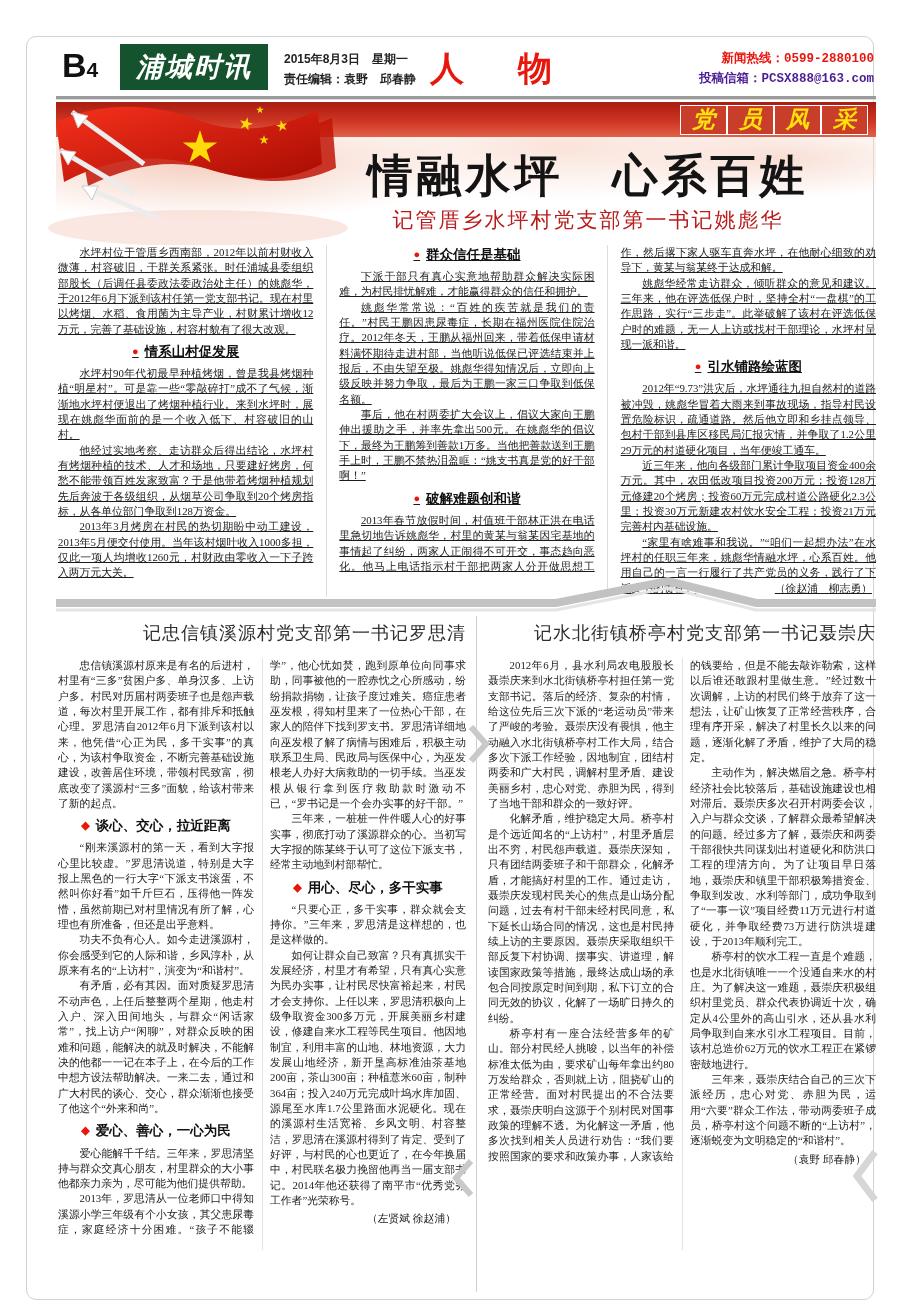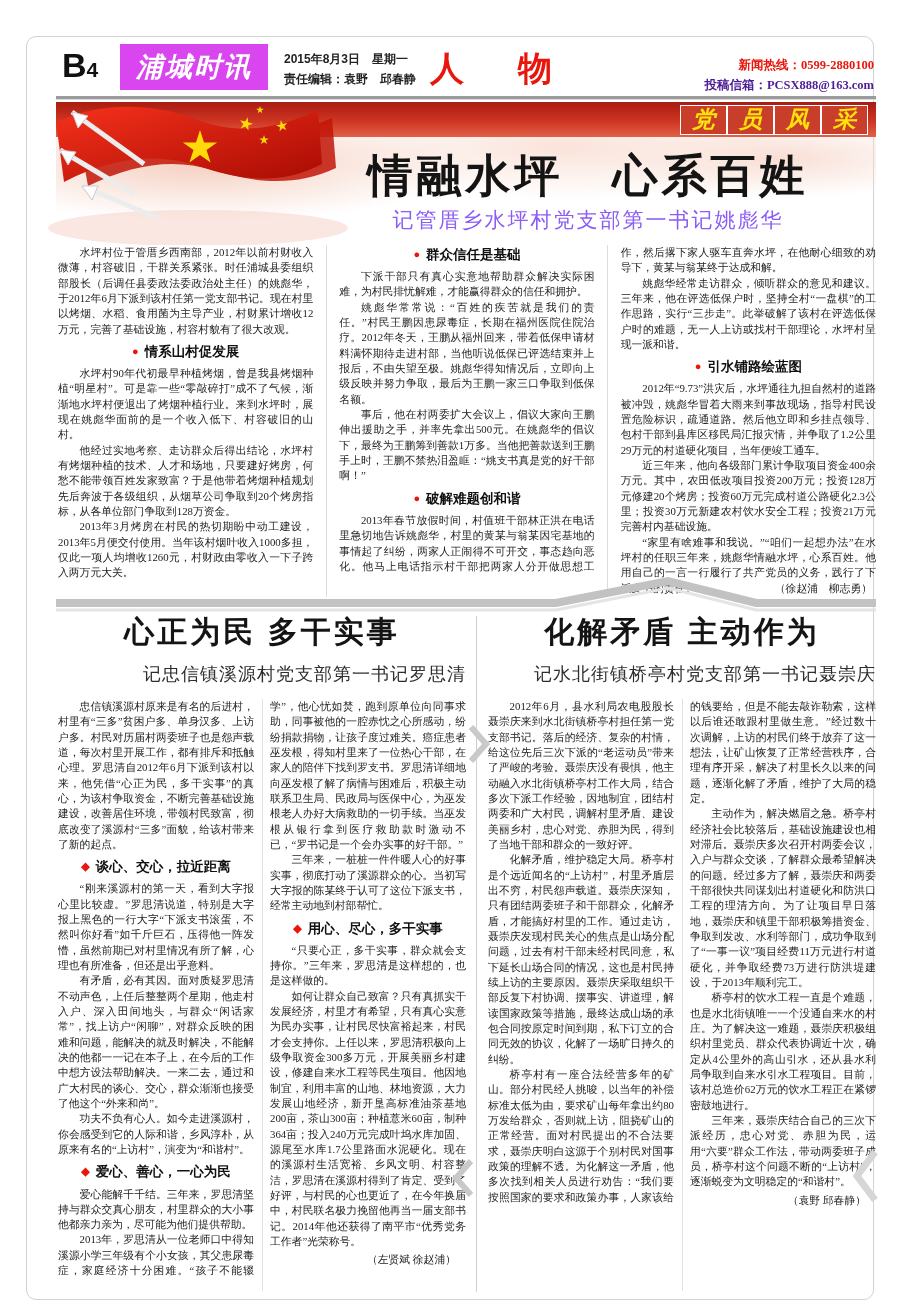--- a/index.html
+++ b/index.html
@@ -6,30 +6,30 @@
   .page{position:relative;width:900px;height:1312px;background:#fff;overflow:hidden;
         font-family:"Liberation Serif","DejaVu Serif",serif;color:#1c1c1c;}
   .page-frame{position:absolute;left:26px;top:36px;width:846px;height:1262px;
         border:1px solid #d2d2d2;border-radius:10px;pointer-events:none;}
 
   
   .hdr{position:absolute;left:56px;top:44px;width:820px;height:50px;}
   .hdr-b4{position:absolute;left:6px;top:2px;font-family:"Liberation Sans",sans-serif;
         font-weight:900;font-size:34px;color:#111;letter-spacing:0;text-align:center;}
   .hdr-b4 .b4s{font-size:21px;}
-  .masthead{position:absolute;left:64px;top:0px;width:148px;height:46px;background:#d946ef;
+  .masthead{position:absolute;left:64px;top:0px;width:148px;height:46px;background:#14532d;
         color:#fff;text-align:center;line-height:46px;font-size:27px;font-weight:bold;
         font-style:italic;font-family:"Liberation Serif",serif;letter-spacing:2px;}
   .dateblock{position:absolute;left:228px;top:5px;font-family:"Liberation Sans",sans-serif;
         font-weight:bold;font-size:12px;line-height:1.7;color:#222;}
   .section-title{position:absolute;left:300px;width:280px;top:2px;text-align:center;
         color:#e8160c;font-family:"Liberation Sans",sans-serif;font-weight:900;font-size:34px;
         letter-spacing:10px;}
-  .hotline{position:absolute;right:2px;top:11px;text-align:right;
-        font-family:Liberation Serif, serif;font-weight:bold;font-size:12.5px;line-height:1.6;}
+  .hotline{position:absolute;right:2px;top:5px;text-align:right;
+        font-family:Liberation Mono, monospace;font-weight:bold;font-size:12.5px;line-height:1.6;}
   .hotline .l1{color:#e8160c;}
   .hotline .l2{color:#4c1d95;text-align:right;}
   .hdr-rule{position:absolute;left:56px;top:96px;width:820px;height:3px;background:#9b9b9b;
         border-bottom:1px solid #d9d9d9;}
 
   
   .red-banner{position:absolute;left:56px;top:102px;width:820px;height:35px;
         background:linear-gradient(180deg,#a81c10,#cf3523 55%,#e06048);}
   .banner-tiles{position:absolute;right:8px;top:3px;display:flex;gap:2px;background:#fff;
         padding:1px;}
@@ -40,26 +40,26 @@
         background:radial-gradient(55% 90% at 18% 25%,#f5cfc0 0%,rgba(255,255,255,0) 60%),
                    radial-gradient(45% 70% at 62% 10%,#fae3da 0%,rgba(255,255,255,0) 70%),
                    radial-gradient(30% 50% at 88% 20%,#f8ded4 0%,rgba(255,255,255,0) 75%);}
   .flag-art{position:absolute;left:48px;top:90px;width:300px;height:155px;z-index:4;}
 
   
   .main-title{position:absolute;left:300px;top:146px;width:576px;text-align:center;z-index:5;
         font-family:"Liberation Sans",sans-serif;font-weight:900;font-size:45px;color:#141414;
         letter-spacing:4px;white-space:nowrap;}
   .main-subtitle{position:absolute;left:300px;top:206px;width:576px;text-align:center;z-index:5;
-        font-size:21px;color:#8b5cf6;letter-spacing:2px;}
+        font-size:21px;color:#b91c1c;letter-spacing:2px;}
 
   
   .main-body{position:absolute;left:58px;top:245px;width:818px;height:352px;
         column-count:3;column-gap:26px;column-rule:1px solid #dcdcdc;
-        font-size:10.8px;line-height:1.42;text-align:justify;overflow:hidden;}
+        font-size:10.8px;line-height:1.42;text-align:justify;overflow:hidden;text-decoration:underline;}
   .para{margin:0;text-indent:2em;}
   .subhead{text-align:center;font-family:"Liberation Sans",sans-serif;font-weight:bold;
         font-size:13.5px;margin:5px 0;color:#111;}
   .bullet{color:#e8160c;margin-right:6px;font-size:11px;vertical-align:1px;}
   .byline{text-align:right;padding-right:10px;margin-top:3px;}
   .byline.inline{margin-top:-15px;padding-right:4px;}
 
   
   .zig{position:absolute;left:56px;top:576px;width:820px;height:40px;}
 
@@ -156,41 +156,39 @@
       <p class="para">“家里有啥难事和我说。”“咱们一起想办法”在水坪村的任职三年来，姚彪华情融水坪，心系百姓。他用自己的一言一行履行了共产党员的义务，践行了下派支书的责任。</p>
       <div class="byline inline">（徐赵浦　柳志勇）</div>
     </div>
 
   <svg class="zig" viewBox="0 0 820 40" preserveAspectRatio="none">
     <polyline points="0,27 500,27 612,5 700,27 820,27" fill="none" stroke="#c2c2c2" stroke-width="8"></polyline>
     <polyline points="0,34 500,34 612,12 700,34 820,34" fill="none" stroke="#e4e4e4" stroke-width="3"></polyline>
   </svg>
 
   <div class="article article-left">
-    <div class="art-title">心正为民 多干实事</div>
     <div class="art-subtitle">记忠信镇溪源村党支部第一书记罗思清</div>
     <div class="art-body">
         <p class="para">忠信镇溪源村原来是有名的后进村，村里有“三多”贫困户多、单身汉多、上访户多。村民对历届村两委班子也是怨声载道，每次村里开展工作，都有排斥和抵触心理。罗思清自2012年6月下派到该村以来，他凭借“心正为民，多干实事”的真心，为该村争取资金，不断完善基础设施建设，改善居住环境，带领村民致富，彻底改变了溪源村“三多”面貌，给该村带来了新的起点。</p>
         <div class="subhead"><span class="bullet">◆</span><span>谈心、交心，拉近距离</span></div>
         <p class="para">“刚来溪源村的第一天，看到大字报心里比较虚。”罗思清说道，特别是大字报上黑色的一行大字“下派支书滚蛋，不然叫你好看”如千斤巨石，压得他一阵发懵，虽然前期已对村里情况有所了解，心理也有所准备，但还是出乎意料。</p>
+        <p class="para">功夫不负有心人。如今走进溪源村，你会感受到它的人际和谐，乡风淳朴，从原来有名的“上访村”，演变为“和谐村”。</p>
         <p class="para">有矛盾，必有其因。面对质疑罗思清不动声色，上任后整整两个星期，他走村入户、深入田间地头，与群众“闲话家常”，找上访户“闲聊”，对群众反映的困难和问题，能解决的就及时解决，不能解决的他都一一记在本子上，在今后的工作中想方设法帮助解决。一来二去，通过和广大村民的谈心、交心，群众渐渐也接受了他这个“外来和尚”。</p>
-        <p class="para">功夫不负有心人。如今走进溪源村，你会感受到它的人际和谐，乡风淳朴，从原来有名的“上访村”，演变为“和谐村”。</p>
         <div class="subhead"><span class="bullet">◆</span><span>爱心、善心，一心为民</span></div>
         <p class="para">爱心能解千千结。三年来，罗思清坚持与群众交真心朋友，村里群众的大小事他都亲力亲为，尽可能为他们提供帮助。</p>
         <p class="para">2013年，罗思清从一位老师口中得知溪源小学三年级有个小女孩，其父患尿毒症，家庭经济十分困难。“孩子不能辍学”，他心忧如焚，跑到原单位向同事求助，同事被他的一腔赤忱之心所感动，纷纷捐款捐物，让孩子度过难关。癌症患者巫发根，得知村里来了一位热心干部，在家人的陪伴下找到罗支书。罗思清详细地向巫发根了解了病情与困难后，积极主动联系卫生局、民政局与医保中心，为巫发根老人办好大病救助的一切手续。当巫发根从银行拿到医疗救助款时激动不已，“罗书记是一个会办实事的好干部。”</p>
         <p class="para">三年来，一桩桩一件件暖人心的好事实事，彻底打动了溪源群众的心。当初写大字报的陈某终于认可了这位下派支书，经常主动地到村部帮忙。</p>
         <div class="subhead"><span class="bullet">◆</span><span>用心、尽心，多干实事</span></div>
         <p class="para">“只要心正，多干实事，群众就会支持你。”三年来，罗思清是这样想的，也是这样做的。</p>
         <p class="para">如何让群众自己致富？只有真抓实干发展经济，村里才有希望，只有真心实意为民办实事，让村民尽快富裕起来，村民才会支持你。上任以来，罗思清积极向上级争取资金300多万元，开展美丽乡村建设，修建自来水工程等民生项目。他因地制宜，利用丰富的山地、林地资源，大力发展山地经济，新开垦高标准油茶基地200亩，茶山300亩；种植薏米60亩，制种364亩；投入240万元完成叶坞水库加固、源尾至水库1.7公里路面水泥硬化。现在的溪源村生活宽裕、乡风文明、村容整洁，罗思清在溪源村得到了肯定、受到了好评，与村民的心也更近了，在今年换届中，村民联名极力挽留他再当一届支部书记。2014年他还获得了南平市“优秀党务工作者”光荣称号。</p>
         <div class="byline">（左贤斌 徐赵浦）</div>
       </div>
   </div>
 
   <div class="article article-right">
-    <div class="art-title">化解矛盾 主动作为</div>
     <div class="art-subtitle">记水北街镇桥亭村党支部第一书记聂崇庆</div>
     <div class="art-body">
         <p class="para">2012年6月，县水利局农电股股长聂崇庆来到水北街镇桥亭村担任第一党支部书记。落后的经济、复杂的村情，给这位先后三次下派的“老运动员”带来了严峻的考验。聂崇庆没有畏惧，他主动融入水北街镇桥亭村工作大局，结合多次下派工作经验，因地制宜，团结村两委和广大村民，调解村里矛盾、建设美丽乡村，忠心对党、赤胆为民，得到了当地干部和群众的一致好评。</p>
         <p class="para">化解矛盾，维护稳定大局。桥亭村是个远近闻名的“上访村”，村里矛盾层出不穷，村民怨声载道。聂崇庆深知，只有团结两委班子和干部群众，化解矛盾，才能搞好村里的工作。通过走访，聂崇庆发现村民关心的焦点是山场分配问题，过去有村干部未经村民同意，私下延长山场合同的情况，这也是村民持续上访的主要原因。聂崇庆采取组织干部反复下村协调、摆事实、讲道理，解读国家政策等措施，最终达成山场的承包合同按原定时间到期，私下订立的合同无效的协议，化解了一场旷日持久的纠纷。</p>
         <p class="para">桥亭村有一座合法经营多年的矿山。部分村民经人挑唆，以当年的补偿标准太低为由，要求矿山每年拿出约80万发给群众，否则就上访，阻挠矿山的正常经营。面对村民提出的不合法要求，聂崇庆明白这源于个别村民对国事政策的理解不透。为化解这一矛盾，他多次找到相关人员进行劝告：“我们要按照国家的要求和政策办事，人家该给的钱要给，但是不能去敲诈勒索，这样以后谁还敢跟村里做生意。”经过数十次调解，上访的村民们终于放弃了这一想法，让矿山恢复了正常经营秩序，合理有序开采，解决了村里长久以来的问题，逐渐化解了矛盾，维护了大局的稳定。</p>
         <p class="para">主动作为，解决燃眉之急。桥亭村经济社会比较落后，基础设施建设也相对滞后。聂崇庆多次召开村两委会议，入户与群众交谈，了解群众最希望解决的问题。经过多方了解，聂崇庆和两委干部很快共同谋划出村道硬化和防洪口工程的理清方向。为了让项目早日落地，聂崇庆和镇里干部积极筹措资金、争取到发改、水利等部门，成功争取到了“一事一议”项目经费11万元进行村道硬化，并争取经费73万进行防洪堤建设，于2013年顺利完工。</p>
         <p class="para">桥亭村的饮水工程一直是个难题，也是水北街镇唯一一个没通自来水的村庄。为了解决这一难题，聂崇庆积极组织村里党员、群众代表协调近十次，确定从4公里外的高山引水，还从县水利局争取到自来水引水工程项目。目前，该村总造价62万元的饮水工程正在紧锣密鼓地进行。</p>
         <p class="para">三年来，聂崇庆结合自己的三次下派经历，忠心对党、赤胆为民，运用“六要”群众工作法，带动两委班子成员，桥亭村这个问题不断的“上访村”，逐渐蜕变为文明稳定的“和谐村”。</p>
         <div class="byline">（袁野 邱春静）</div>
       </div>

